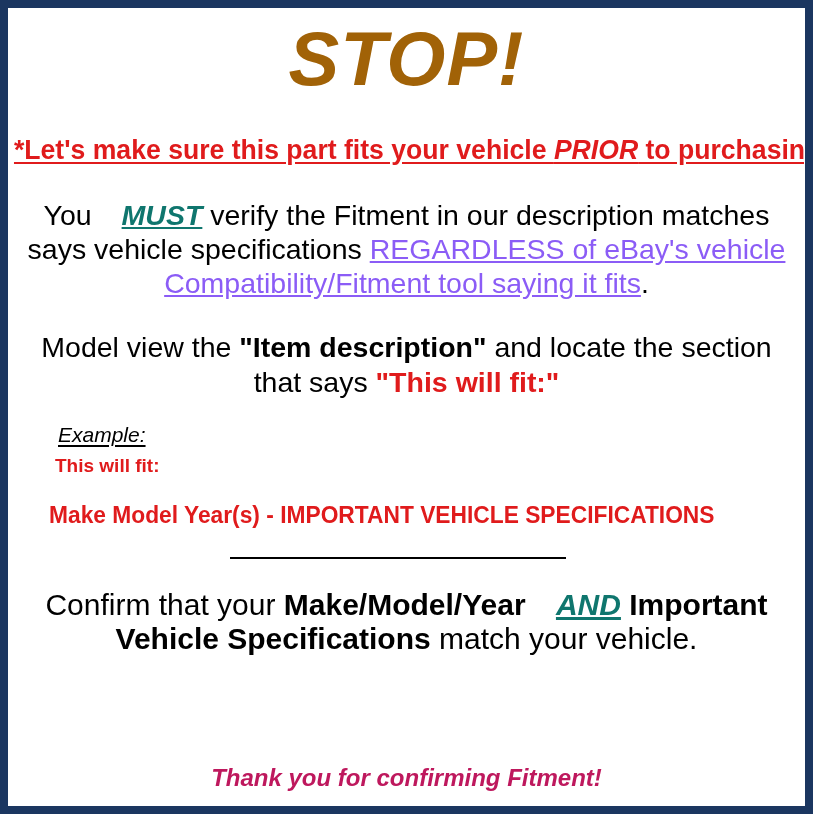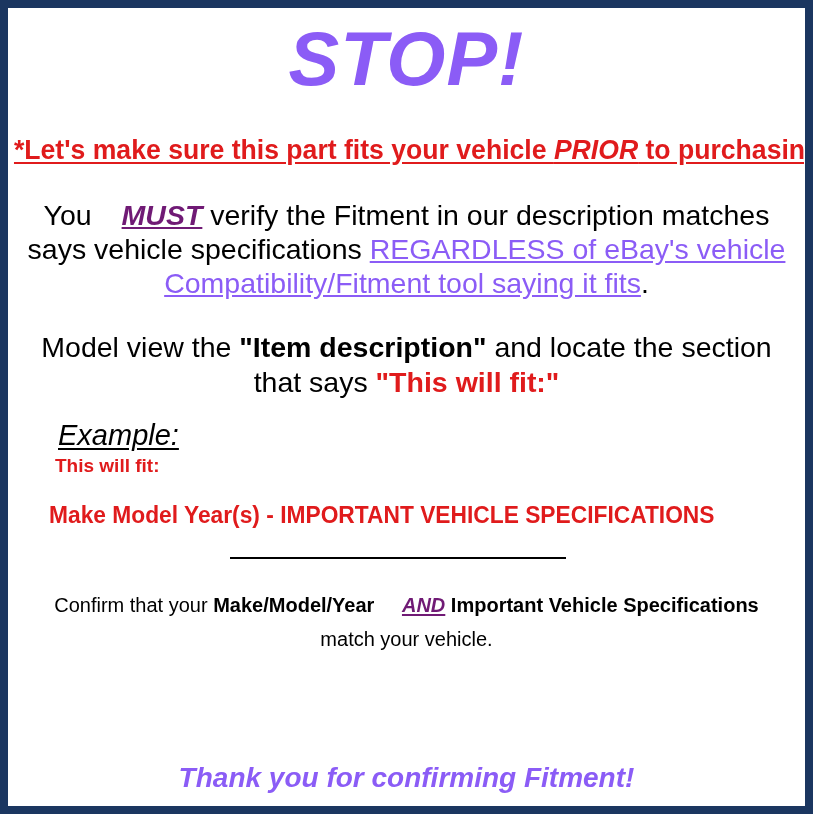--- a/index.html
+++ b/index.html
@@ -33,21 +33,21 @@
     position: absolute;
     left: 0;
     top: 10px;
     width: 797px;
     text-align: center;
     font-family: "Liberation Sans", sans-serif;
     font-size: 76px;
     line-height: 82px;
     font-weight: bold;
     font-style: italic;
-    color: #8b5cf6;
+    color: #a16207;
     letter-spacing: 1px;
     white-space: nowrap;
   }
 
   
   #tagline {
     position: absolute;
     left: 0;
     top: 126px;
     width: 797px;
@@ -70,21 +70,21 @@
     position: absolute;
     left: 18px;
     top: 190px;
     width: 761px;
     text-align: center;
     font-size: 28.5px;
     line-height: 34px;
     color: #000000;
   }
   .u-bold-ital-red {
-    color: #701a75;
+    color: #0f766e;
     font-weight: bold;
     font-style: italic;
     text-decoration: underline;
     text-underline-offset: 2px;
     margin-left: 22px;
   }
   .u-bold-red {
     color: #8b5cf6;
     font-weight: normal;
     text-decoration: underline;
@@ -103,21 +103,21 @@
     color: #000000;
   }
   .b-black { font-weight: bold; color: #000000; }
   .b-red   { font-weight: bold; color: #e01b1c; }
 
   
   #example-label {
     position: absolute;
     left: 50px;
     top: 413px;
-    font-size: 29px;
+    font-size: 21px;
     line-height: 28px;
     font-style: italic;
     color: #000000;
     text-decoration: underline;
     text-underline-offset: 3px;
   }
   #example-fit-line {
     position: absolute;
     left: 47px;
     top: 443px;
@@ -151,21 +151,21 @@
     border-top: 2px solid #000000;
   }
 
   
   #para-confirm {
     position: absolute;
     left: 18px;
     top: 580px;
     width: 761px;
     text-align: center;
-    font-size: 20px;
+    font-size: 30px;
     line-height: 34px;
     color: #000000;
   }
 
   
   #para-vin {
     position: absolute;
     left: 18px;
     top: 676px;
     width: 761px;
@@ -175,25 +175,25 @@
     color: #000000;
   }
 
   
   #closing-line {
     position: absolute;
     left: 18px;
     top: 753px;
     width: 761px;
     text-align: center;
-    font-size: 28px;
-    line-height: 34px;
-    font-weight: bold;
-    font-style: italic;
-    color: #8b5cf6;
+    font-size: 24px;
+    line-height: 34px;
+    font-weight: bold;
+    font-style: italic;
+    color: #be185d;
     white-space: nowrap;
   }
 </style>
 </head>
 <body>
 
 <div id="notice-card">
   <div id="notice-inner">
 
     <div id="stop-heading">STOP!</div>

